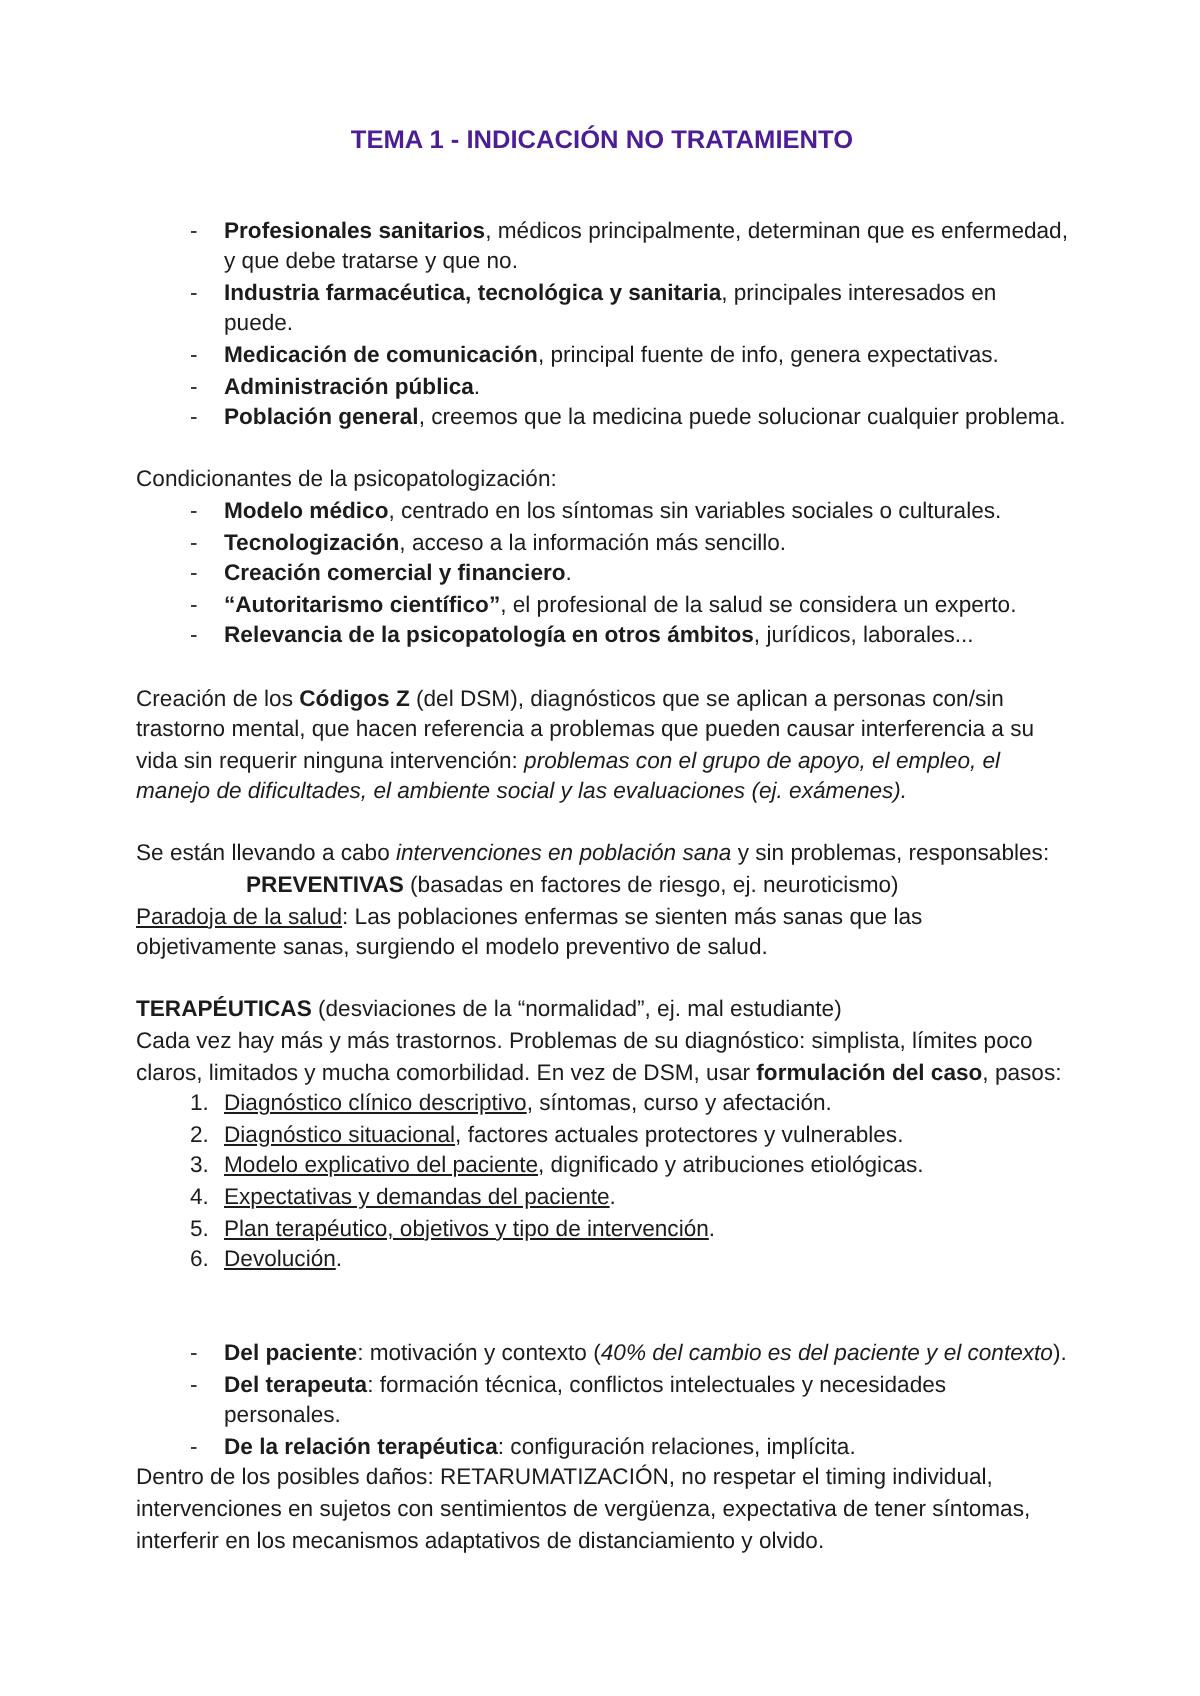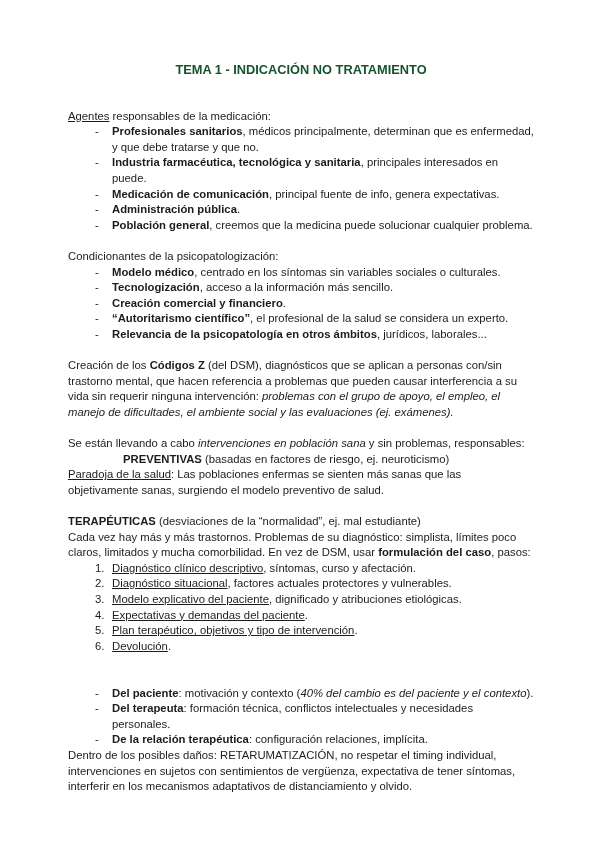--- a/index.html
+++ b/index.html
@@ -27,23 +27,22 @@
   .li{position:relative;padding-left:44px;}
   .marker{position:absolute;left:27px;top:0;}
   .b{font-weight:bold;}
   .i{font-style:italic;}
   .u{text-decoration:underline;}
 </style>
 </head>
 <body>
 
 <div class="page">
-  <div class="doc-title" style="color: #14532d;">TEMA 1 - INDICACIÓN NO TRATAMIENTO</div>
+  <div class="doc-title" style="color: #4c1d95;">TEMA 1 - INDICACIÓN NO TRATAMIENTO</div>
   <div>
-      <div class="block"><span class="u">Agentes</span><span class=""> responsables de la medicación:</span></div>
       <div class="block li"><span class="marker">-</span><span class="b ">Profesionales sanitarios</span><span class="">, médicos principalmente, determinan que es enfermedad, y que debe tratarse y que no.</span></div>
       <div class="block li"><span class="marker">-</span><span class="b ">Industria farmacéutica, tecnológica y sanitaria</span><span class="">, principales interesados en puede.</span></div>
       <div class="block li"><span class="marker">-</span><span class="b ">Medicación de comunicación</span><span class="">, principal fuente de info, genera expectativas.</span></div>
       <div class="block li"><span class="marker">-</span><span class="b ">Administración pública</span><span class="">.</span></div>
       <div class="block li"><span class="marker">-</span><span class="b ">Población general</span><span class="">, creemos que la medicina puede solucionar cualquier problema.</span></div>
       <div class="block spacer"></div>
       <div class="block"><span class="">Condicionantes de la psicopatologización:</span></div>
       <div class="block li"><span class="marker">-</span><span class="b ">Modelo médico</span><span class="">, centrado en los síntomas sin variables sociales o culturales.</span></div>
       <div class="block li"><span class="marker">-</span><span class="b ">Tecnologización</span><span class="">, acceso a la información más sencillo.</span></div>
       <div class="block li"><span class="marker">-</span><span class="b ">Creación comercial y financiero</span><span class="">.</span></div>

